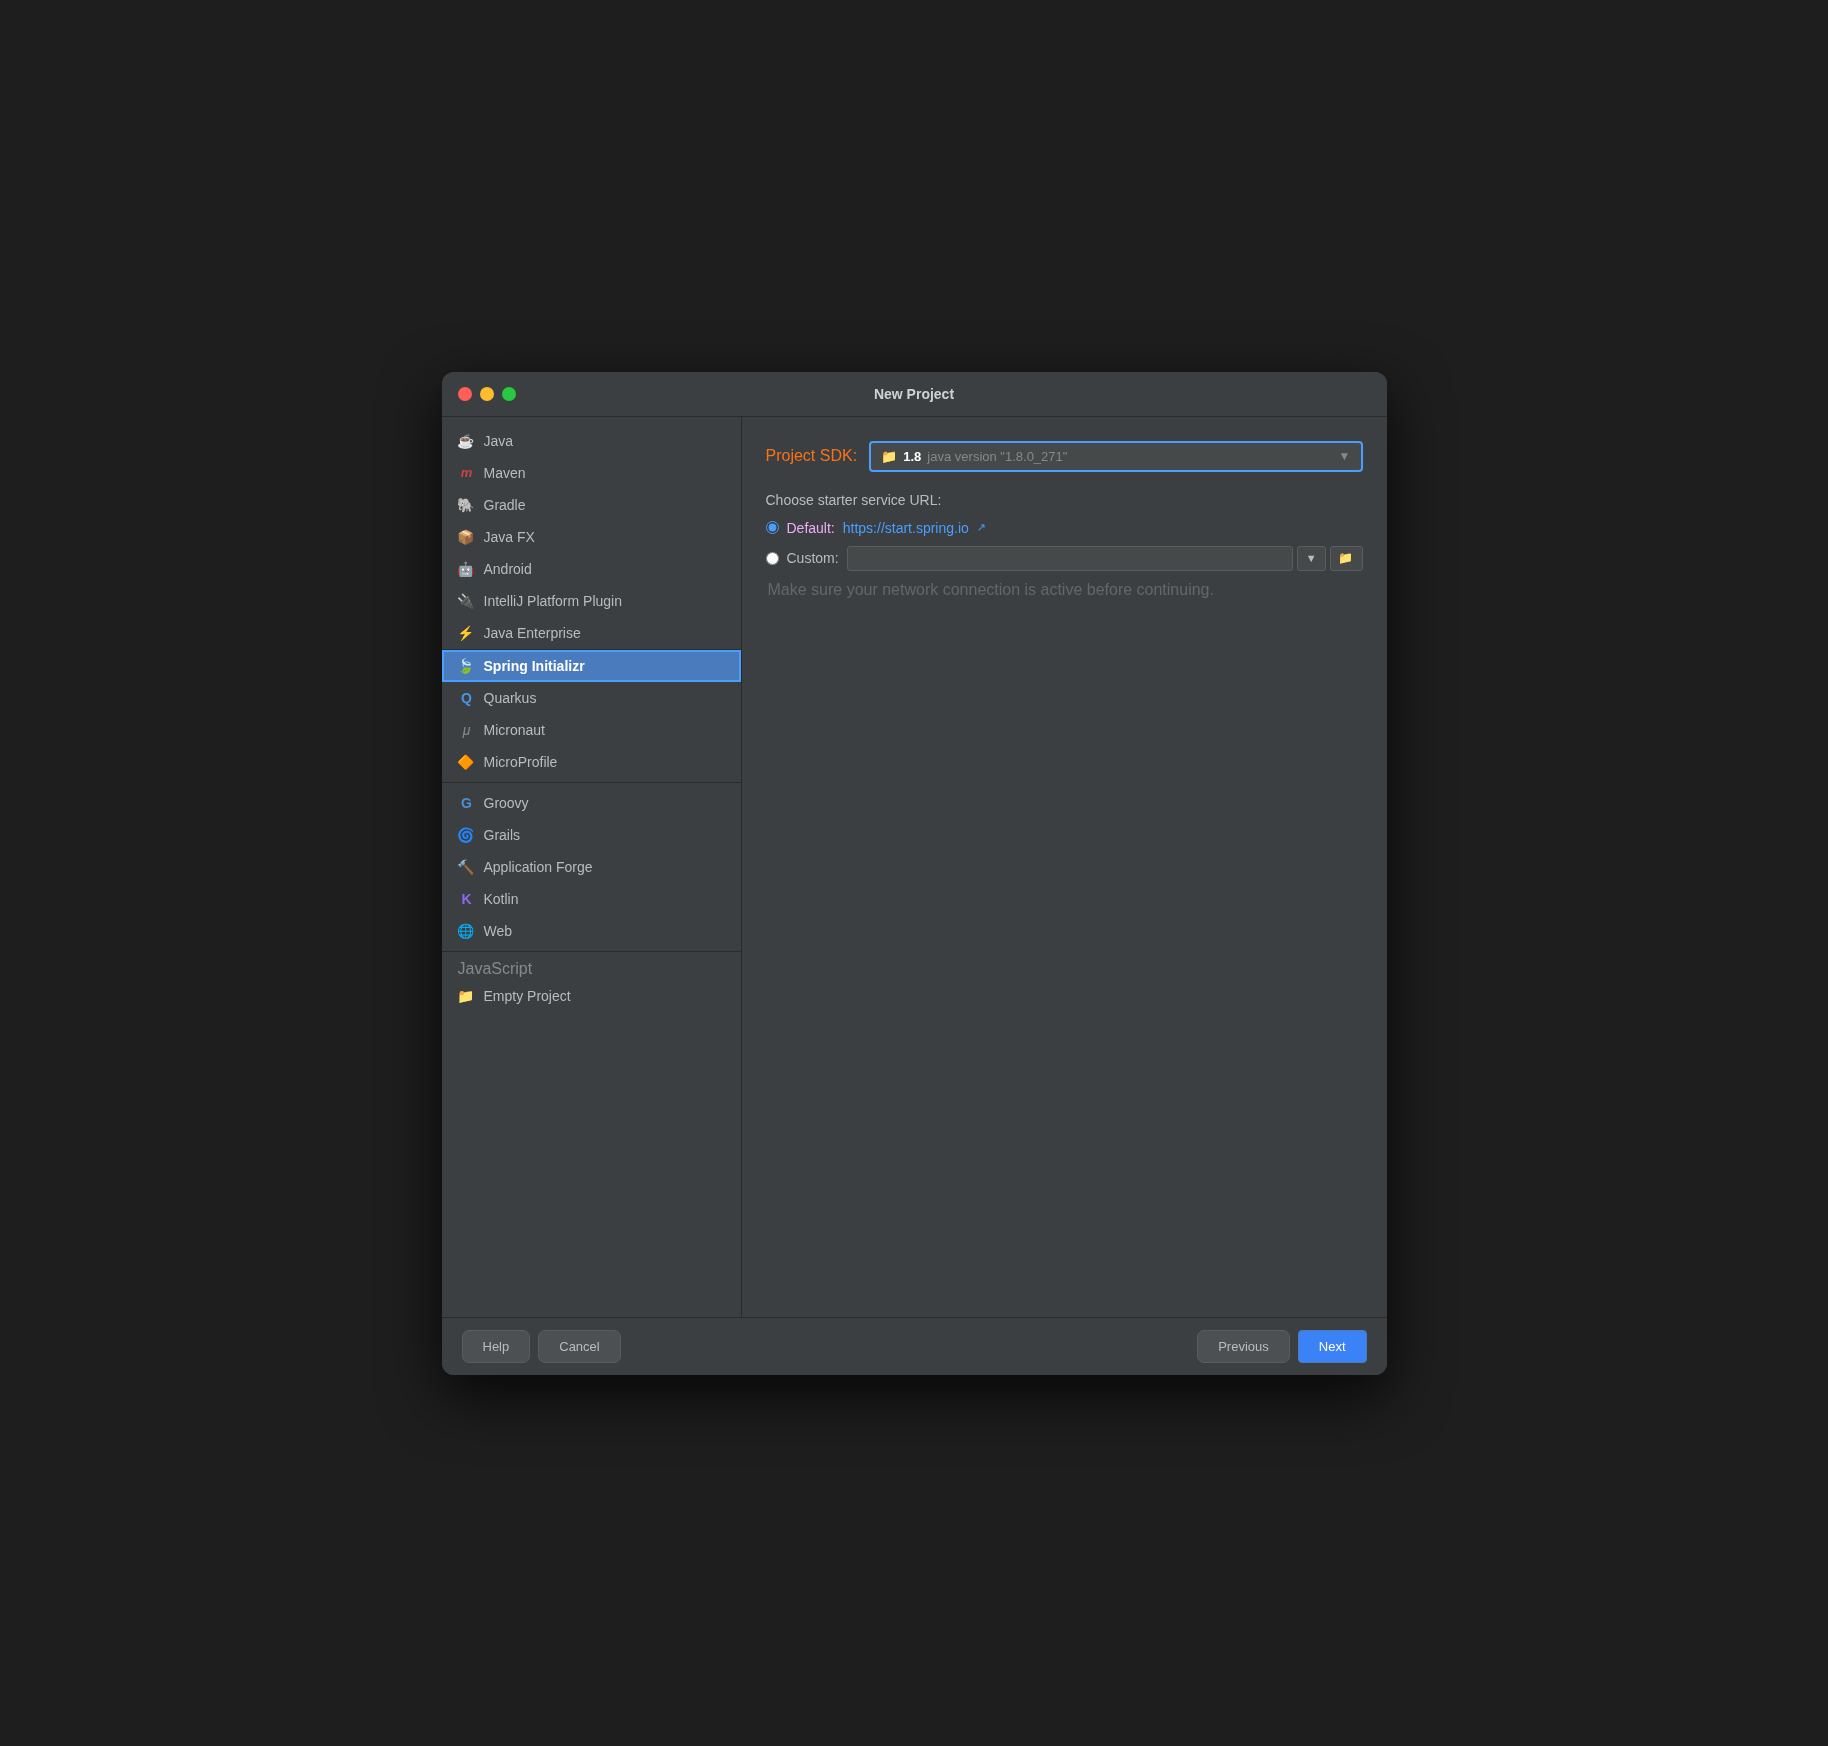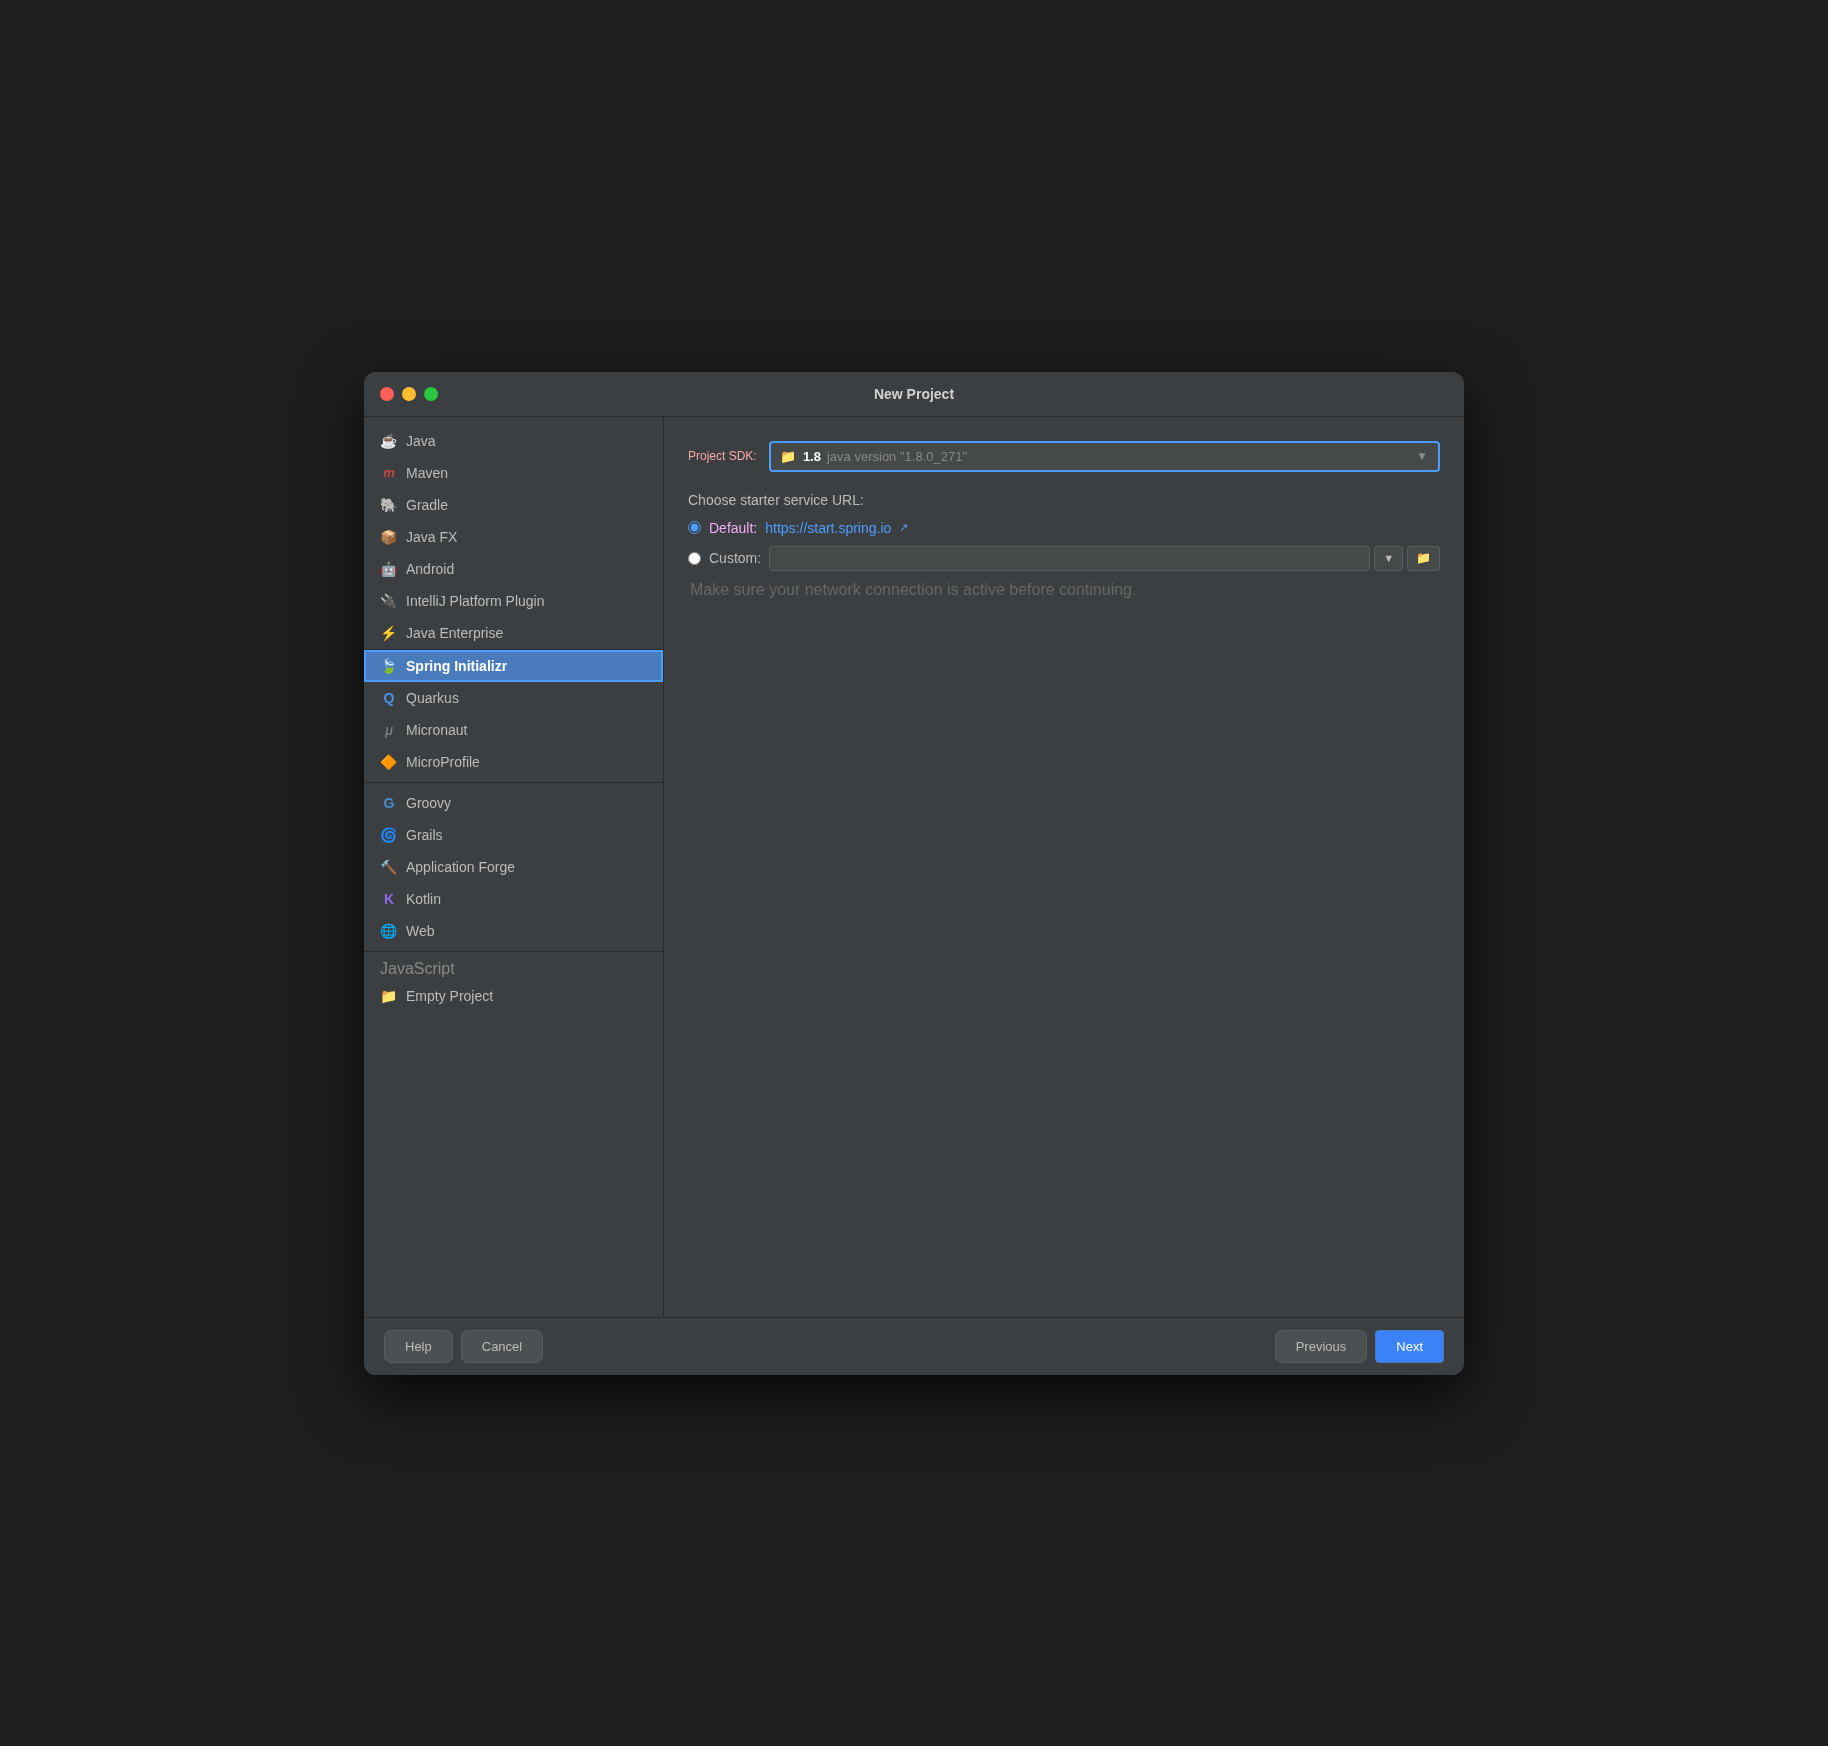--- a/index.html
+++ b/index.html
@@ -5,21 +5,21 @@
     * { box-sizing: border-box; margin: 0; padding: 0; }
     body {
       background: #1e1e1e;
       display: flex;
       justify-content: center;
       align-items: center;
       min-height: 100vh;
       font-family: -apple-system, BlinkMacSystemFont, 'Helvetica Neue', Arial, sans-serif;
     }
     .window {
-      width: 1100px;
+      width: 945px;
       background: #3c3f41;
       border-radius: 12px;
       overflow: hidden;
       box-shadow: 0 20px 60px rgba(0,0,0,0.8);
     }
     .titlebar {
       background: #3c3f41;
       padding: 14px 16px;
       display: flex;
       align-items: center;
@@ -92,22 +92,22 @@
       padding: 24px;
       color: #bbb;
     }
     .sdk-row {
       display: flex;
       align-items: center;
       margin-bottom: 20px;
       gap: 12px;
     }
     .sdk-label {
-      color: #fca5a5;
-      font-size: 12px;
+      color: #f97316;
+      font-size: 16px;
       white-space: nowrap;
     }
     .sdk-dropdown {
       flex: 1;
       background: #45494a;
       border: 2px solid #4a9eff;
       border-radius: 4px;
       padding: 6px 10px;
       color: #bbb;
       font-size: 13px;

